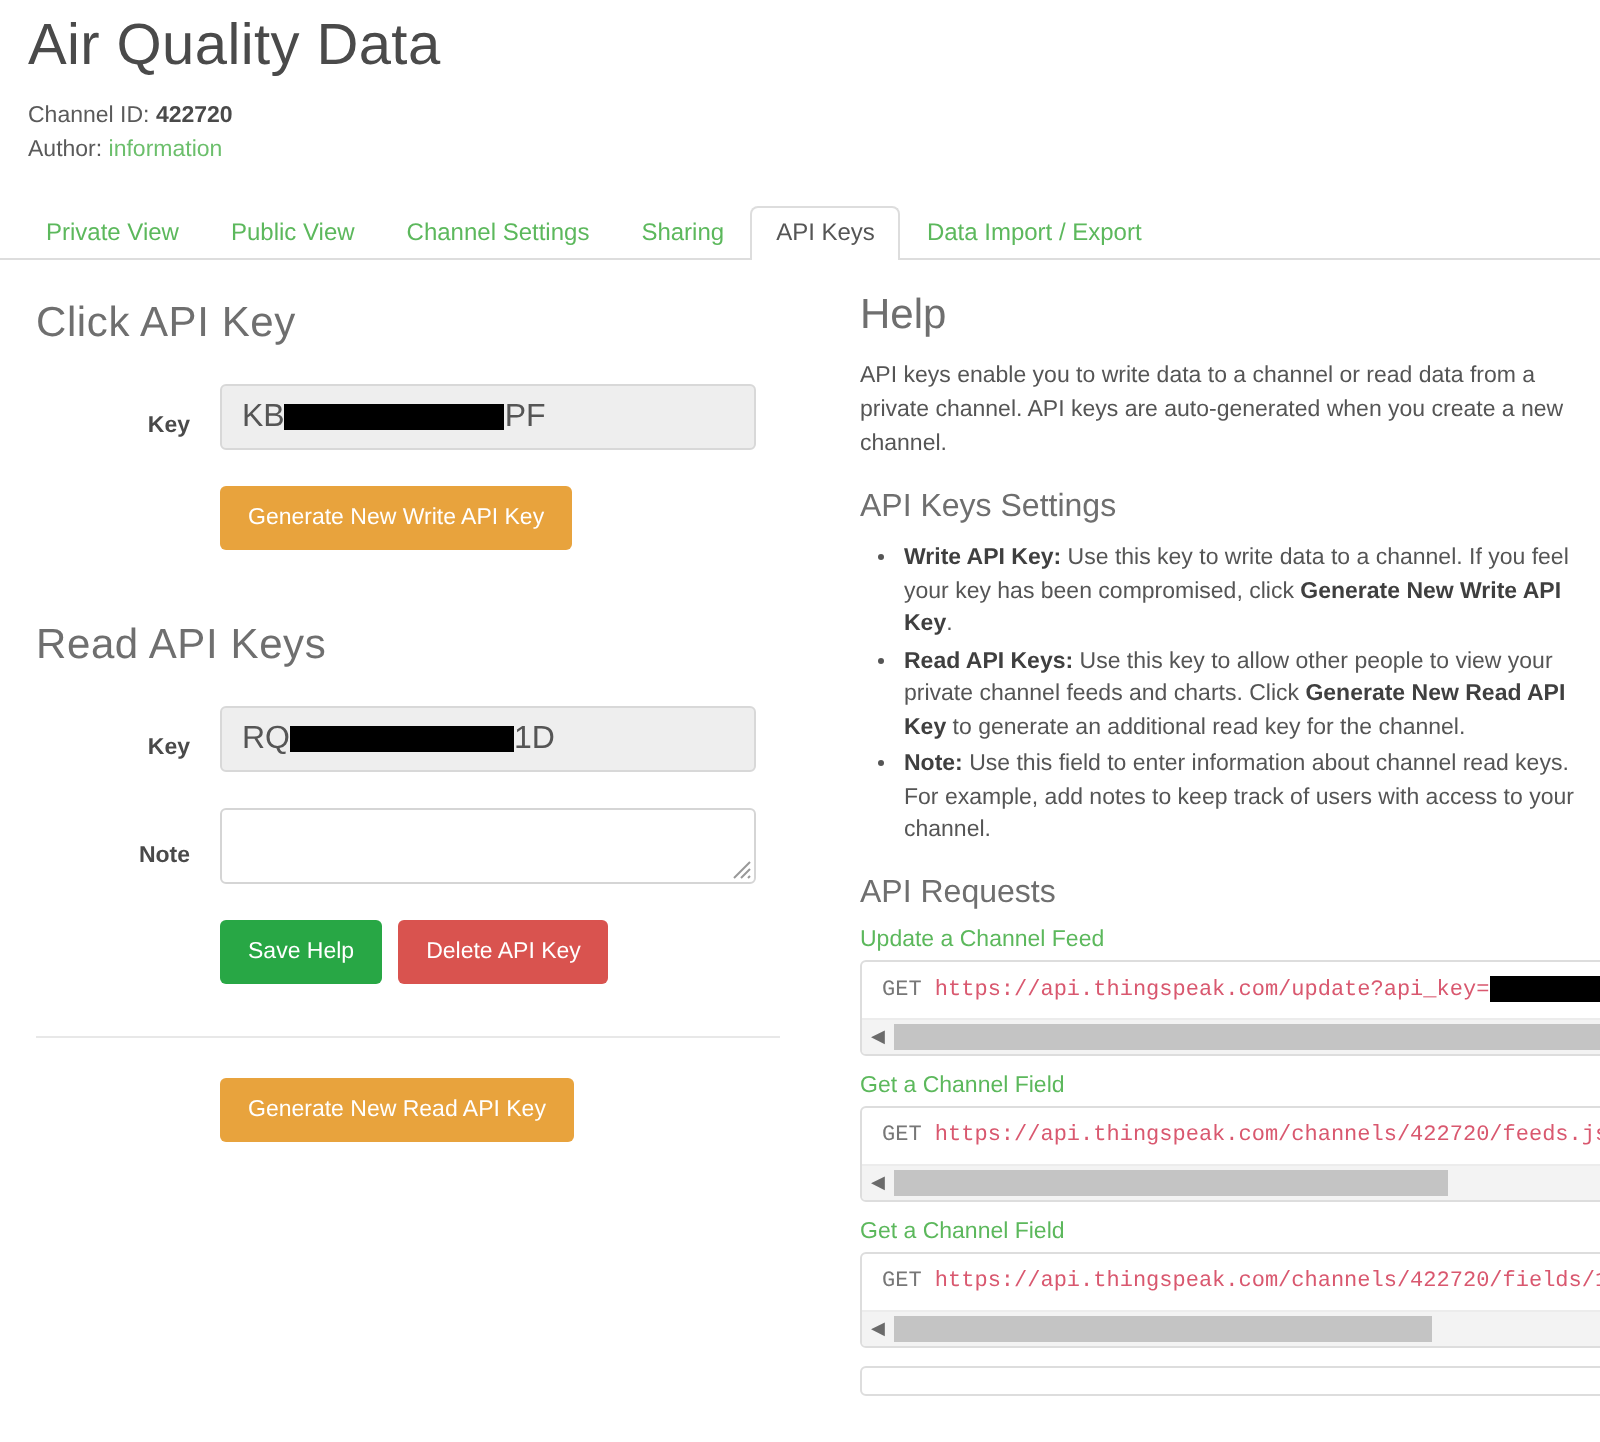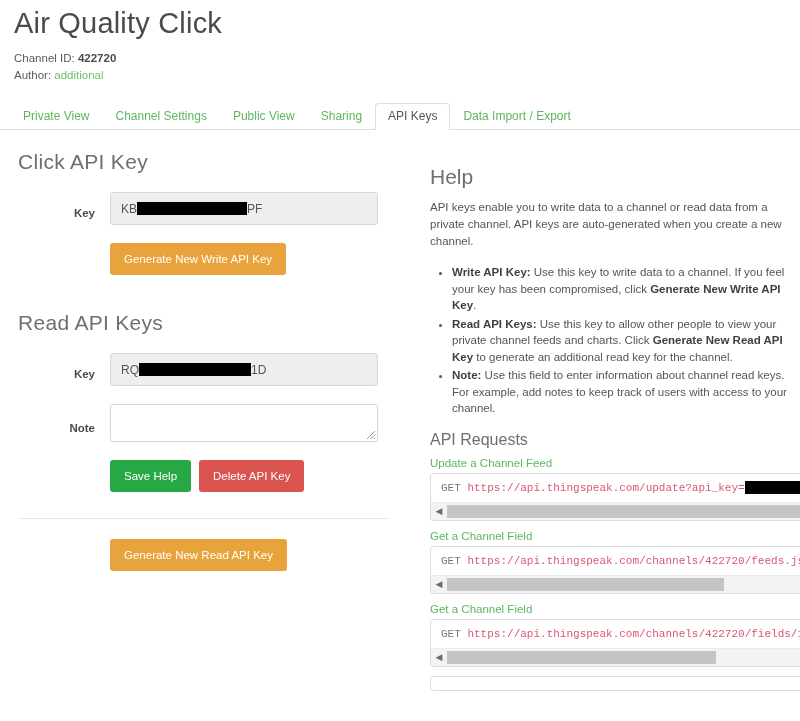--- a/index.html
+++ b/index.html
@@ -122,21 +122,21 @@
     width: 268px;
     height: 33px;
     background: #eeeeee;
     border: 1px solid #d8d8d8;
     border-radius: 3px;
     display: flex;
     align-items: center;
     padding: 12px 10px;
     box-sizing: border-box;
     font-family: "Liberation Sans", sans-serif;
-    font-size: 12px;
+    font-size: 16px;
     color: #555555;
   }
   .redact {
     display: inline-block;
     background: #000000;
     height: 13px;
     vertical-align: middle;
     margin: 0 0px;
   }
   .note-area {
@@ -183,21 +183,21 @@
     border-top: 1px solid #e8e8e8;
     margin: 26px 0 20px 0;
     width: 372px;
   }
 
   
   .help-title {
     font-size: 21px;
     font-weight: 400;
     color: #6f6f6f;
-    margin: 27px 0 10px 0;
+    margin: 8px 0 10px 0;
   }
   .help-para {
     font-size: 11.5px;
     line-height: 17px;
     color: #555555;
     margin: 0 0 14px 0;
     width: 360px;
   }
   .help-sub {
     font-size: 16px;
@@ -272,35 +272,35 @@
     background: #c4c4c4;
     cursor: pointer;
   }
 </style>
 </head>
 <body>
 
 <div class="page">
 
   <div class="channel-header">
-    <h1 class="channel-title">Air Quality Click</h1>
+    <h1 class="channel-title">Air Quality Data</h1>
     <div class="meta-line">
       <span>Channel ID:</span>
       <span class="val-bold">422720</span>
     </div>
     <div class="meta-line">
       <span>Author:</span>
-      <a class="meta-link">additional</a>
+      <a class="meta-link">information</a>
     </div>
   </div>
 
   <div class="tabs">
     <a class="tab">Private View</a>
+    <a class="tab">Public View</a>
     <a class="tab">Channel Settings</a>
-    <a class="tab">Public View</a>
     <a class="tab">Sharing</a>
     <a class="tab active">API Keys</a>
     <a class="tab">Data Import / Export</a>
   </div>
 
   <div class="body-cols">
 
     <div class="col-left">
 
       <h2 class="section-title">Click API Key</h2>
@@ -349,20 +349,21 @@
       <div class="btn-row" style="margin-top:0">
         <button class="btn btn-orange">Generate New Read API Key</button>
       </div>
     </div>
 
     <div class="col-right">
 
       <h2 class="help-title">Help</h2>
       <p class="help-para">API keys enable you to write data to a channel or read data from a private channel. API keys are auto-generated when you create a new channel.</p>
 
+      <h3 class="help-sub">API Keys Settings</h3>
       <ul class="help-list">
         <li>
           <b>Write API Key:</b><span> Use this key to write data to a channel. If you feel your key has been compromised, click </span><b>Generate New Write API Key</b><span>.</span>
         </li>
         <li>
           <b>Read API Keys:</b><span> Use this key to allow other people to view your private channel feeds and charts. Click </span><b>Generate New Read API Key</b><span> to generate an additional read key for the channel.</span>
         </li>
         <li>
           <b>Note:</b><span> Use this field to enter information about channel read keys. For example, add notes to keep track of users with access to your channel.</span>
         </li>

